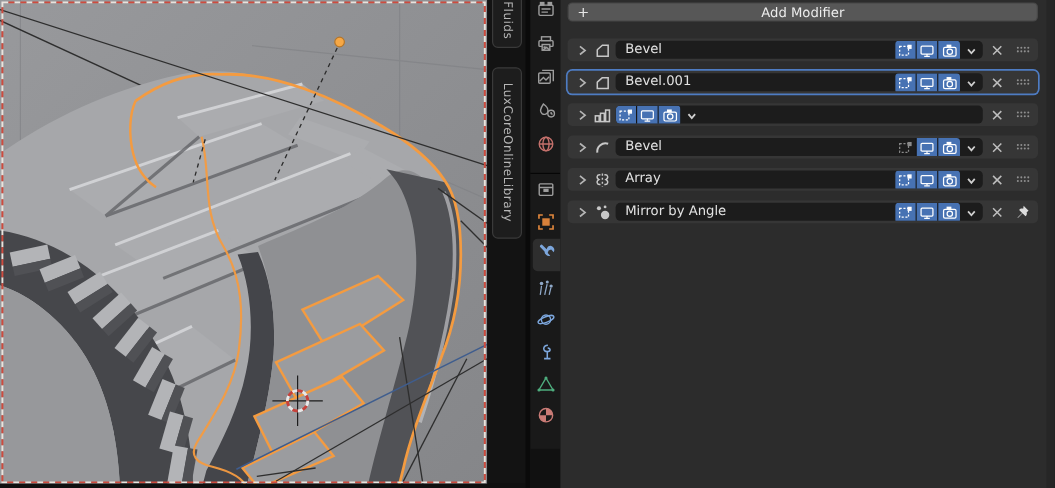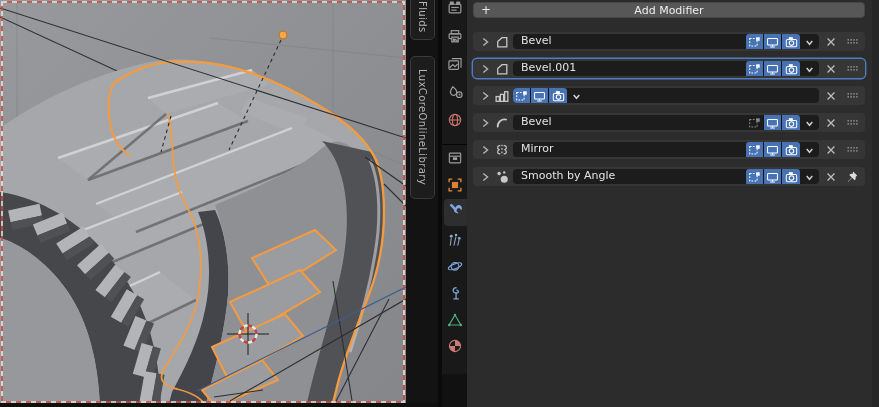--- a/index.html
+++ b/index.html
@@ -627,21 +627,21 @@
     <span class="mod-icon">
             <svg width="16" height="16" viewBox="0 0 15 15">
               <g fill="none" stroke="#c8c8c8" stroke-width="1.1">
                 <path d="M6,3.5 C3,3 2.5,6 4.8,7.2 C2.5,8.4 3,11.5 6,11"></path>
                 <path d="M9,3.5 C12,3 12.5,6 10.2,7.2 C12.5,8.4 12,11.5 9,11"></path>
                 <line x1="7.5" y1="2.5" x2="7.5" y2="12.5" stroke-dasharray="1.6,1.6"></line>
               </g>
             </svg>
           </span>
     <div class="name-field">
-      <span class="mod-name">Mirror</span>
+      <span class="mod-name">Array</span>
       <div class="toggles">
         <button class="tgl editmode">
                 <svg width="13" height="13" viewBox="0 0 15 15">
                   <rect x="2" y="3" width="8.5" height="8.5" fill="none" stroke="#ffffff" stroke-width="1.2" stroke-dasharray="2,1.6"></rect>
                   <rect x="9.5" y="1.5" width="4" height="4" fill="#ffffff"></rect>
                 </svg>
               </button>
         <button class="tgl realtime">
                 <svg width="13" height="13" viewBox="0 0 15 15">
                   <g fill="none" stroke="#ffffff" stroke-width="1.2">
@@ -696,21 +696,21 @@
     <span class="mod-icon">
             <svg width="16" height="16" viewBox="0 0 15 15">
               <g fill="#c8c8c8">
                 <circle cx="4.8" cy="4.2" r="1.6"></circle>
                 <circle cx="9.6" cy="3.2" r="1.1"></circle>
                 <circle cx="9.6" cy="9.6" r="3.3"></circle>
               </g>
             </svg>
           </span>
     <div class="name-field">
-      <span class="mod-name">Smooth by Angle</span>
+      <span class="mod-name">Mirror by Angle</span>
       <div class="toggles">
         <button class="tgl editmode">
                 <svg width="13" height="13" viewBox="0 0 15 15">
                   <rect x="2" y="3" width="8.5" height="8.5" fill="none" stroke="#ffffff" stroke-width="1.2" stroke-dasharray="2,1.6"></rect>
                   <rect x="9.5" y="1.5" width="4" height="4" fill="#ffffff"></rect>
                 </svg>
               </button>
         <button class="tgl realtime">
                 <svg width="13" height="13" viewBox="0 0 15 15">
                   <g fill="none" stroke="#ffffff" stroke-width="1.2">

